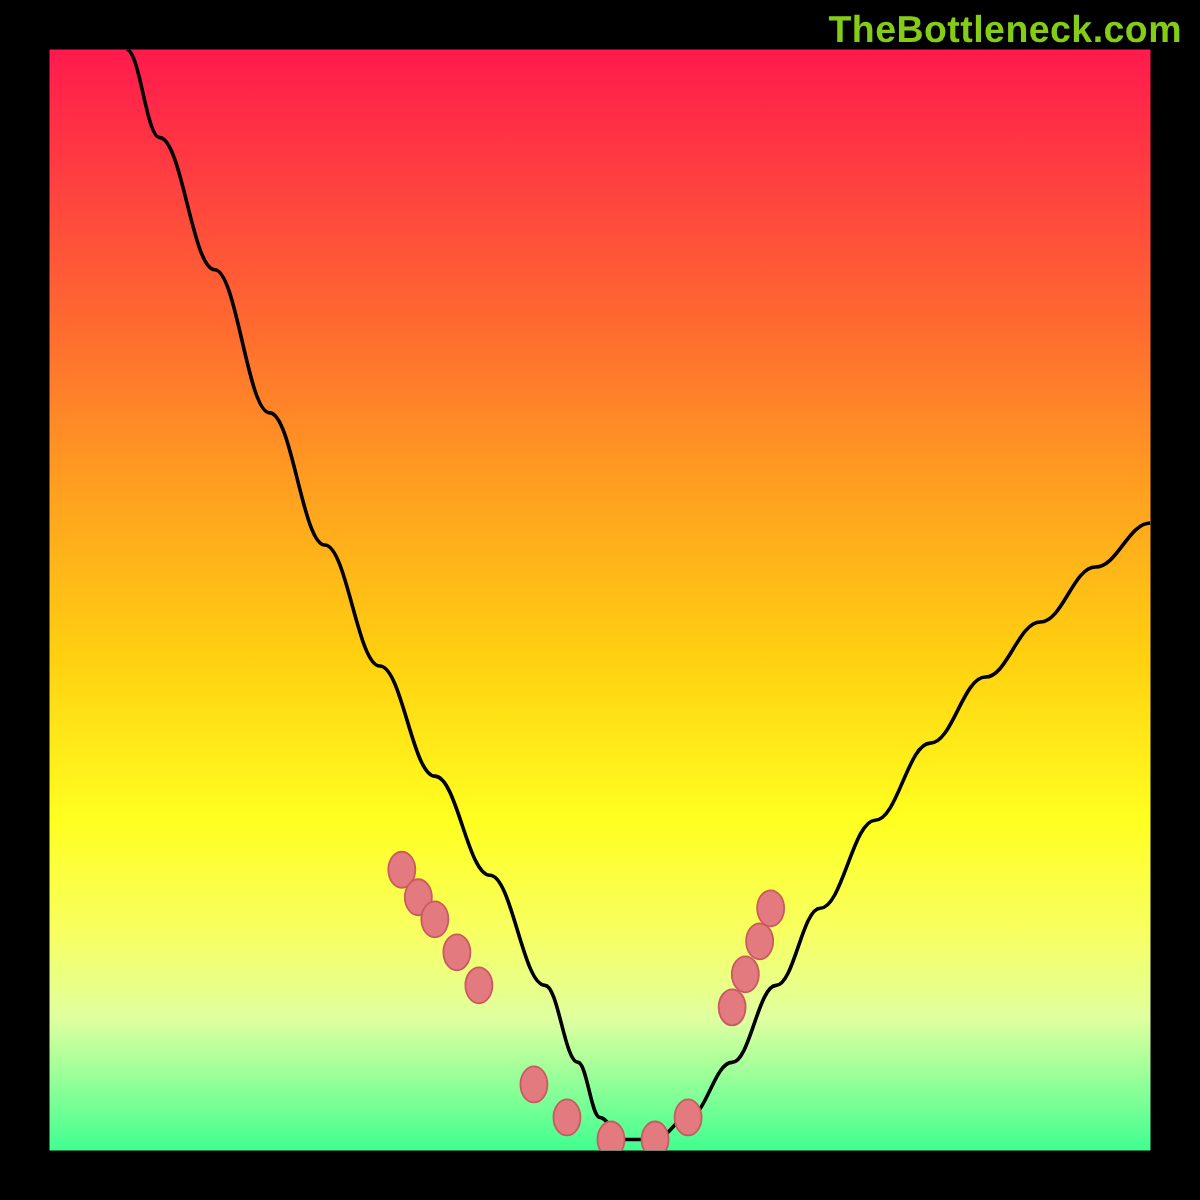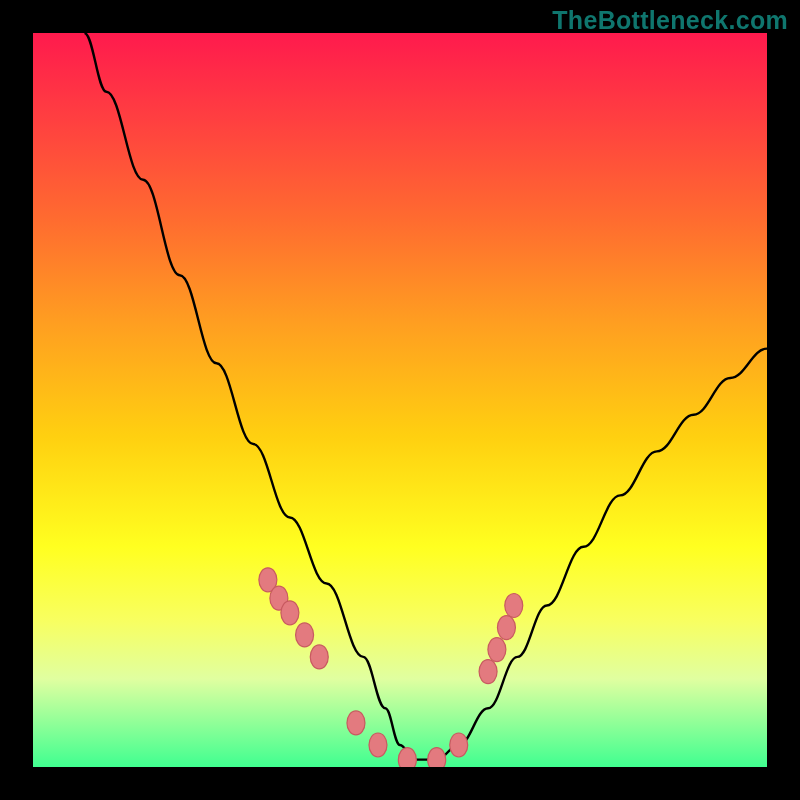--- a/index.html
+++ b/index.html
@@ -27,21 +27,21 @@
       #e0ffa0 88%,
       #40ff90 100%);
   }
   .watermark {
     position: absolute;
     top: 6px;
     right: 12px;
     font-family: Arial, Helvetica, sans-serif;
     font-size: 25px;
     font-weight: bold;
-    color: #0f766e;
+    color: #84cc16;
     letter-spacing: 0.3px;
   }
   svg.curve {
     position: absolute;
     left: 0;
     top: 0;
     width: 734px;
     height: 734px;
   }
   .dot {

